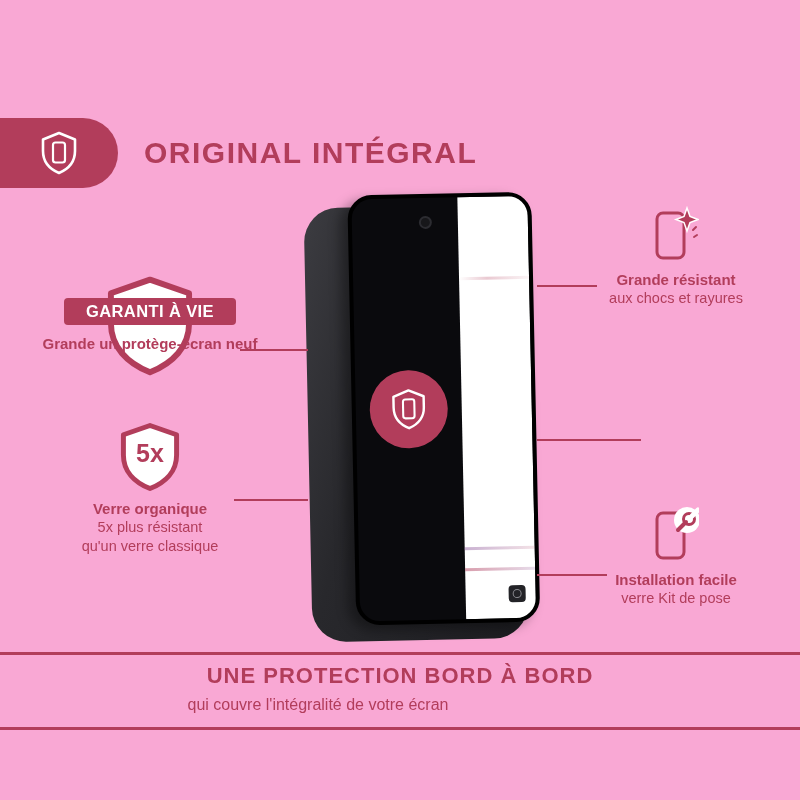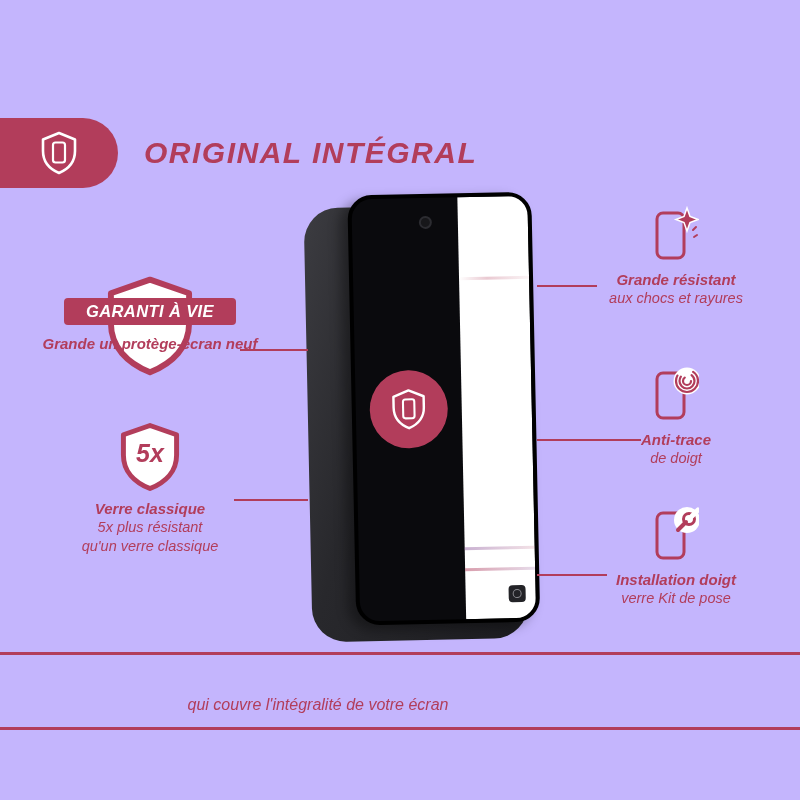--- a/index.html
+++ b/index.html
@@ -1,19 +1,19 @@
 <!DOCTYPE html>
 <html><head>
 <meta charset="utf-8">
 <style>
   :root { --crimson:#b23d5b; }
   * { margin:0; padding:0; box-sizing:border-box; }
   html,body { background:#fff; }
   body { font-family:"Liberation Sans", sans-serif; }
-  .canvas { position:relative; width:800px; height:800px; background:#c4b5fd; overflow:hidden;font-style:italic; }
+  .canvas { position:relative; width:800px; height:800px; background:#f9a8d4; overflow:hidden; }
 
   
   .header-pill { position:absolute; left:0; top:118px; width:118px; height:70px;
     background:var(--crimson); border-radius:0 35px 35px 0;
     display:flex; align-items:center; justify-content:center; }
   .header-title { position:absolute; left:144px; top:118px; height:70px;
     display:flex; align-items:center; font-size:30px; font-weight:700;
     letter-spacing:1.5px; color:var(--crimson); }
 
   
@@ -131,57 +131,47 @@
     <div class="callout-text strong">Grande un protège-écran neuf</div>
   </div>
 
   <div class="callout callout-organic">
     <div class="shield-5x">
       <svg viewBox="0 0 100 110">
         <path class="shield-outline" stroke-width="8" d="M50 4 L93 19 V52 C93 78 75 96 50 106 C25 96 7 78 7 52 V19 Z"></path>
       </svg>
       <span class="x5">5x</span>
     </div>
-    <div class="callout-text strong">Verre classique</div>
+    <div class="callout-text strong">Verre organique</div>
     <div class="callout-text">5x plus résistant</div>
     <div class="callout-text">qu'un verre classique</div>
   </div>
 
   <div class="callout callout-resistance">
     <svg class="callout-icon" viewBox="0 0 46 56">
       <rect x="4" y="7" width="27" height="45" rx="6" class="icon-stroke" stroke-width="3"></rect>
       <polygon points="34,2 37,10.5 45,13.5 37,16.5 34,25 31,16.5 23,13.5 31,10.5" class="icon-fill" stroke="#fff" stroke-width="1.5"></polygon>
       <line x1="40" y1="24" x2="43" y2="21" class="icon-stroke" stroke-width="2"></line>
       <line x1="41" y1="31" x2="44" y2="29" class="icon-stroke" stroke-width="2"></line>
     </svg>
     <div class="callout-text strong">Grande résistant</div>
     <div class="callout-text">aux chocs et rayures</div>
   </div>
 
-  <div class="callout callout-antitrace">
-    <svg class="callout-icon" viewBox="0 0 46 56">
-      <rect x="4" y="7" width="27" height="45" rx="6" class="icon-stroke" stroke-width="3"></rect>
-      <circle cx="34" cy="15" r="13.5" class="white-fill"></circle>
-      <circle cx="34" cy="15" r="4" class="icon-stroke" stroke-width="2.2" stroke-dasharray="16 9"></circle>
-      <circle cx="34" cy="15" r="7.5" class="icon-stroke" stroke-width="2.2" stroke-dasharray="28 12"></circle>
-      <circle cx="34" cy="15" r="11" class="icon-stroke" stroke-width="2.2" stroke-dasharray="40 18"></circle>
-    </svg>
-    <div class="callout-text strong">Anti-trace</div>
-    <div class="callout-text">de doigt</div>
-  </div>
 
   <div class="callout callout-install">
     <svg class="callout-icon" viewBox="0 0 46 56">
       <rect x="4" y="7" width="27" height="45" rx="6" class="icon-stroke" stroke-width="3"></rect>
       <circle cx="34" cy="14" r="13" class="white-fill"></circle>
       <line x1="25" y1="24" x2="33" y2="16" class="icon-stroke" stroke-width="4"></line>
       <circle cx="36" cy="13" r="5.5" class="icon-stroke" stroke-width="3"></circle>
       <line x1="39" y1="10" x2="45" y2="4" class="white-stroke" stroke-width="5"></line>
     </svg>
-    <div class="callout-text strong">Installation doigt</div>
+    <div class="callout-text strong">Installation facile</div>
     <div class="callout-text">verre Kit de pose</div>
   </div>
 
   <div class="rule rule-top"></div>
+  <div class="footer-title">UNE PROTECTION BORD À BORD</div>
   <div class="footer-subtitle">qui couvre l'intégralité de votre écran</div>
   <div class="rule rule-bottom"></div>
 
 </div>
 
 </body></html>

